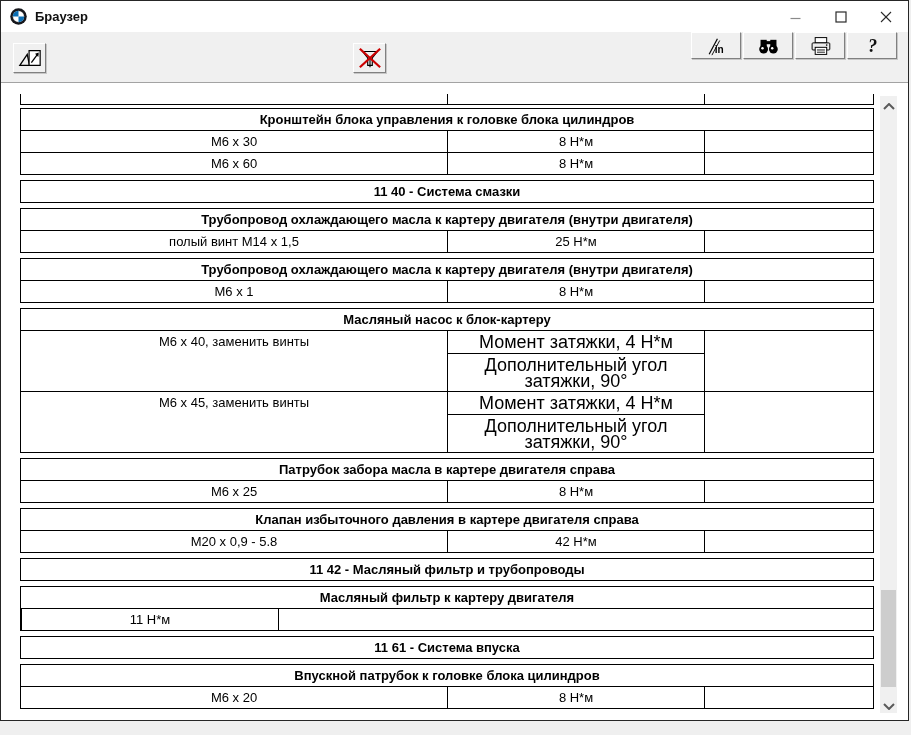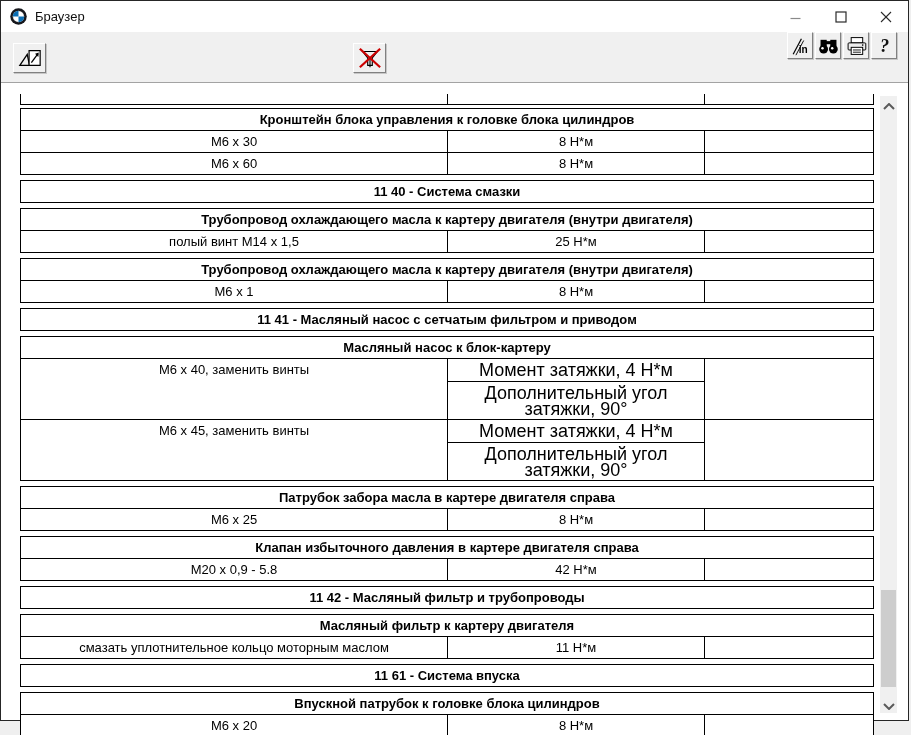--- a/index.html
+++ b/index.html
@@ -8,33 +8,33 @@
     background:#efefef;
     font-family:"Liberation Sans", sans-serif;
     -webkit-font-smoothing:antialiased;
   }
   .window{
     position:absolute;left:0;top:0;width:907px;height:719px;
     background:#ffffff;border:1px solid #262626;
   }
   
   .titlebar{height:31px;background:#ffffff;display:flex;align-items:center;padding-left:9px;position:relative;}
-  .title-text{font-size:13px;color:#101010;margin-left:8px;}
+  .title-text{font-size:13px;color:#101010;margin-left:8px;font-weight:bold;}
   .caption-buttons{position:absolute;right:0;top:0;height:31px;display:flex;}
   .cap-btn{width:45px;height:31px;display:flex;align-items:center;justify-content:center;cursor:default;}
   .cap-btn svg{display:block;}
   
   .toolbar{position:relative;height:50px;background:#f0f0f0;border-bottom:1px solid #a3a3a3;}
   .tb-btn{
     position:absolute;top:11px;width:33px;height:30px;background:#f0f0f0;
     border:1px solid;border-color:#ffffff #808080 #808080 #ffffff;
     box-shadow:1px 1px 0 #c7c7c7;
     display:flex;align-items:center;justify-content:center;padding:0;
   }
-  .tb-btn.small{width:26px;height:27px;top:13px;}
+  .tb-btn.small{width:50px;height:27px;top:13px;}
   #btn-docview{left:12px;}
   #btn-filter{left:352px;}
   .tb-right{position:absolute;right:11px;top:0;height:50px;display:flex;align-items:flex-start;}
   .tb-right .tb-btn{position:static;margin-left:2px;}
   
   .content{position:absolute;left:0;top:82px;width:905px;height:635px;background:#ffffff;text-align:center;}
   .table-area{position:absolute;left:19px;top:12px;width:854px;}
   .group{margin-bottom:5px;}
   .row{display:flex;border:1px solid #000;margin-top:-1px;min-height:22px;box-sizing:border-box;background:#fff;}
   .group .row:first-child{margin-top:0;}
@@ -208,25 +208,20 @@
             <div class="cell cell-full">Трубопровод охлаждающего масла к картеру двигателя (внутри двигателя)</div>
           </div>
           <div class="row">
             <div class="cell c1">М6 x 1</div>
             <div class="cell c2">8 Н*м</div>
             <div class="cell c3"></div>
           </div>
         </div>
         <div class="group">
           <div class="row">
-            <div class="cell cell-full">11 41 - Масляный насос с сетчатым фильтром и приводом</div>
-          </div>
-        </div>
-        <div class="group">
-          <div class="row">
             <div class="cell cell-full">Масляный насос к блок-картеру</div>
           </div>
           <div class="row">
             <div class="cell c1">М6 x 40, заменить винты</div>
             <div class="cell c2 multi">
               <div class="sub">Момент затяжки, 4 Н*м</div>
               <div class="sub">Дополнительный угол затяжки, 90°</div>
             </div>
             <div class="cell c3"></div>
           </div>
@@ -262,21 +257,20 @@
         <div class="group">
           <div class="row">
             <div class="cell cell-full">11 42 - Масляный фильтр и трубопроводы</div>
           </div>
         </div>
         <div class="group">
           <div class="row">
             <div class="cell cell-full">Масляный фильтр к картеру двигателя</div>
           </div>
           <div class="row">
-            <div class="cell c1">смазать уплотнительное кольцо моторным маслом</div>
             <div class="cell c2">11 Н*м</div>
             <div class="cell c3"></div>
           </div>
         </div>
         <div class="group">
           <div class="row">
             <div class="cell cell-full">11 61 - Система впуска</div>
           </div>
         </div>
         <div class="group">

